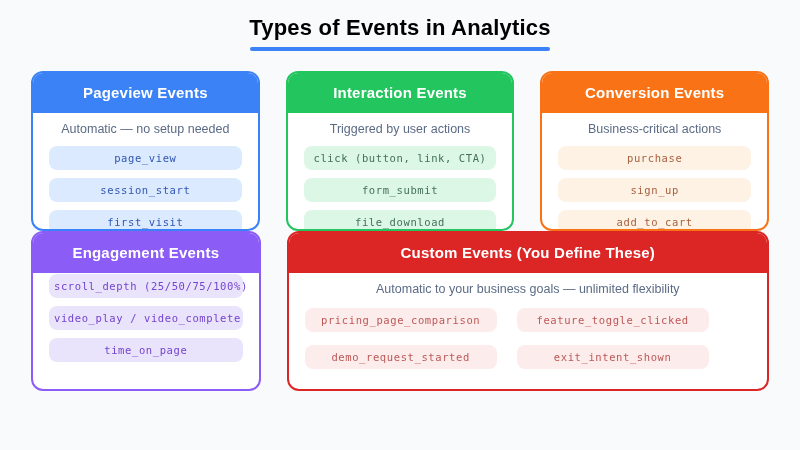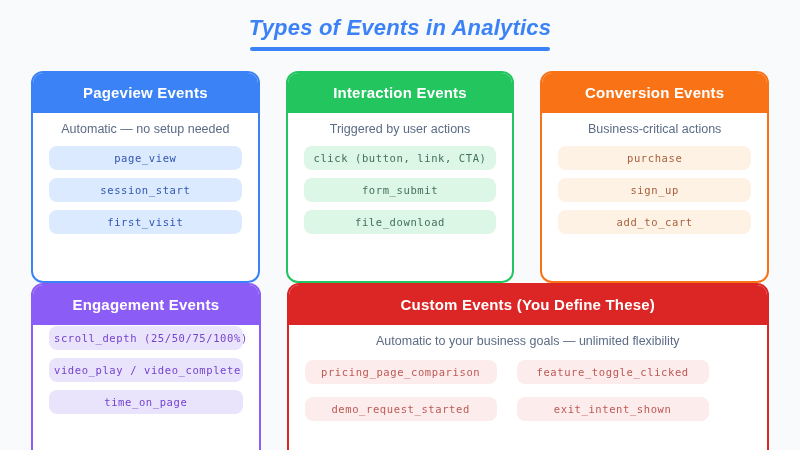--- a/index.html
+++ b/index.html
@@ -20,21 +20,21 @@
   }
   .content { margin: 20px 31px 0; }
   .row { display: flex; gap: 26px; }
   .row + .row { }
 
   .card {
     background: #ffffff;
     border: 2px solid var(--accent, #3b82f6);
     border-radius: 12px;
     overflow: hidden;
-    height: 212px;
+    height: 160px;
     flex: 1;
     display: flex; flex-direction: column;
     box-sizing: border-box;
   }
   .card.wide { flex: 2.12; }
   .card-header {
     background: var(--accent, #3b82f6);
     color: #ffffff;
     font-weight: bold;
     font-size: 15px;
@@ -68,21 +68,21 @@
     display: grid;
     grid-template-columns: 192px 192px;
     gap: 13px 20px;
     padding: 3px 0 0 16px;
   }
 </style>
 </head>
 <body style="background: rgb(248, 250, 252);">
 
 <div class="page-header">
-  <div class="page-title" style="color: #3b82f6; font-style: italic;">Types of Events in Analytics</div>
+  <div class="page-title" style="color: #000000;">Types of Events in Analytics</div>
   <div class="title-underline" style="background: rgb(59, 130, 246);"></div>
 </div>
 
 <div class="content">
 
   <div class="row">
 
     <div class="card" style="--accent: #3b82f6; --pill-bg: #dbeafe; --pill-text: #3056b3;">
       <div class="card-header">Pageview Events</div>
       <div class="card-subtitle">Automatic — no setup needed</div>

